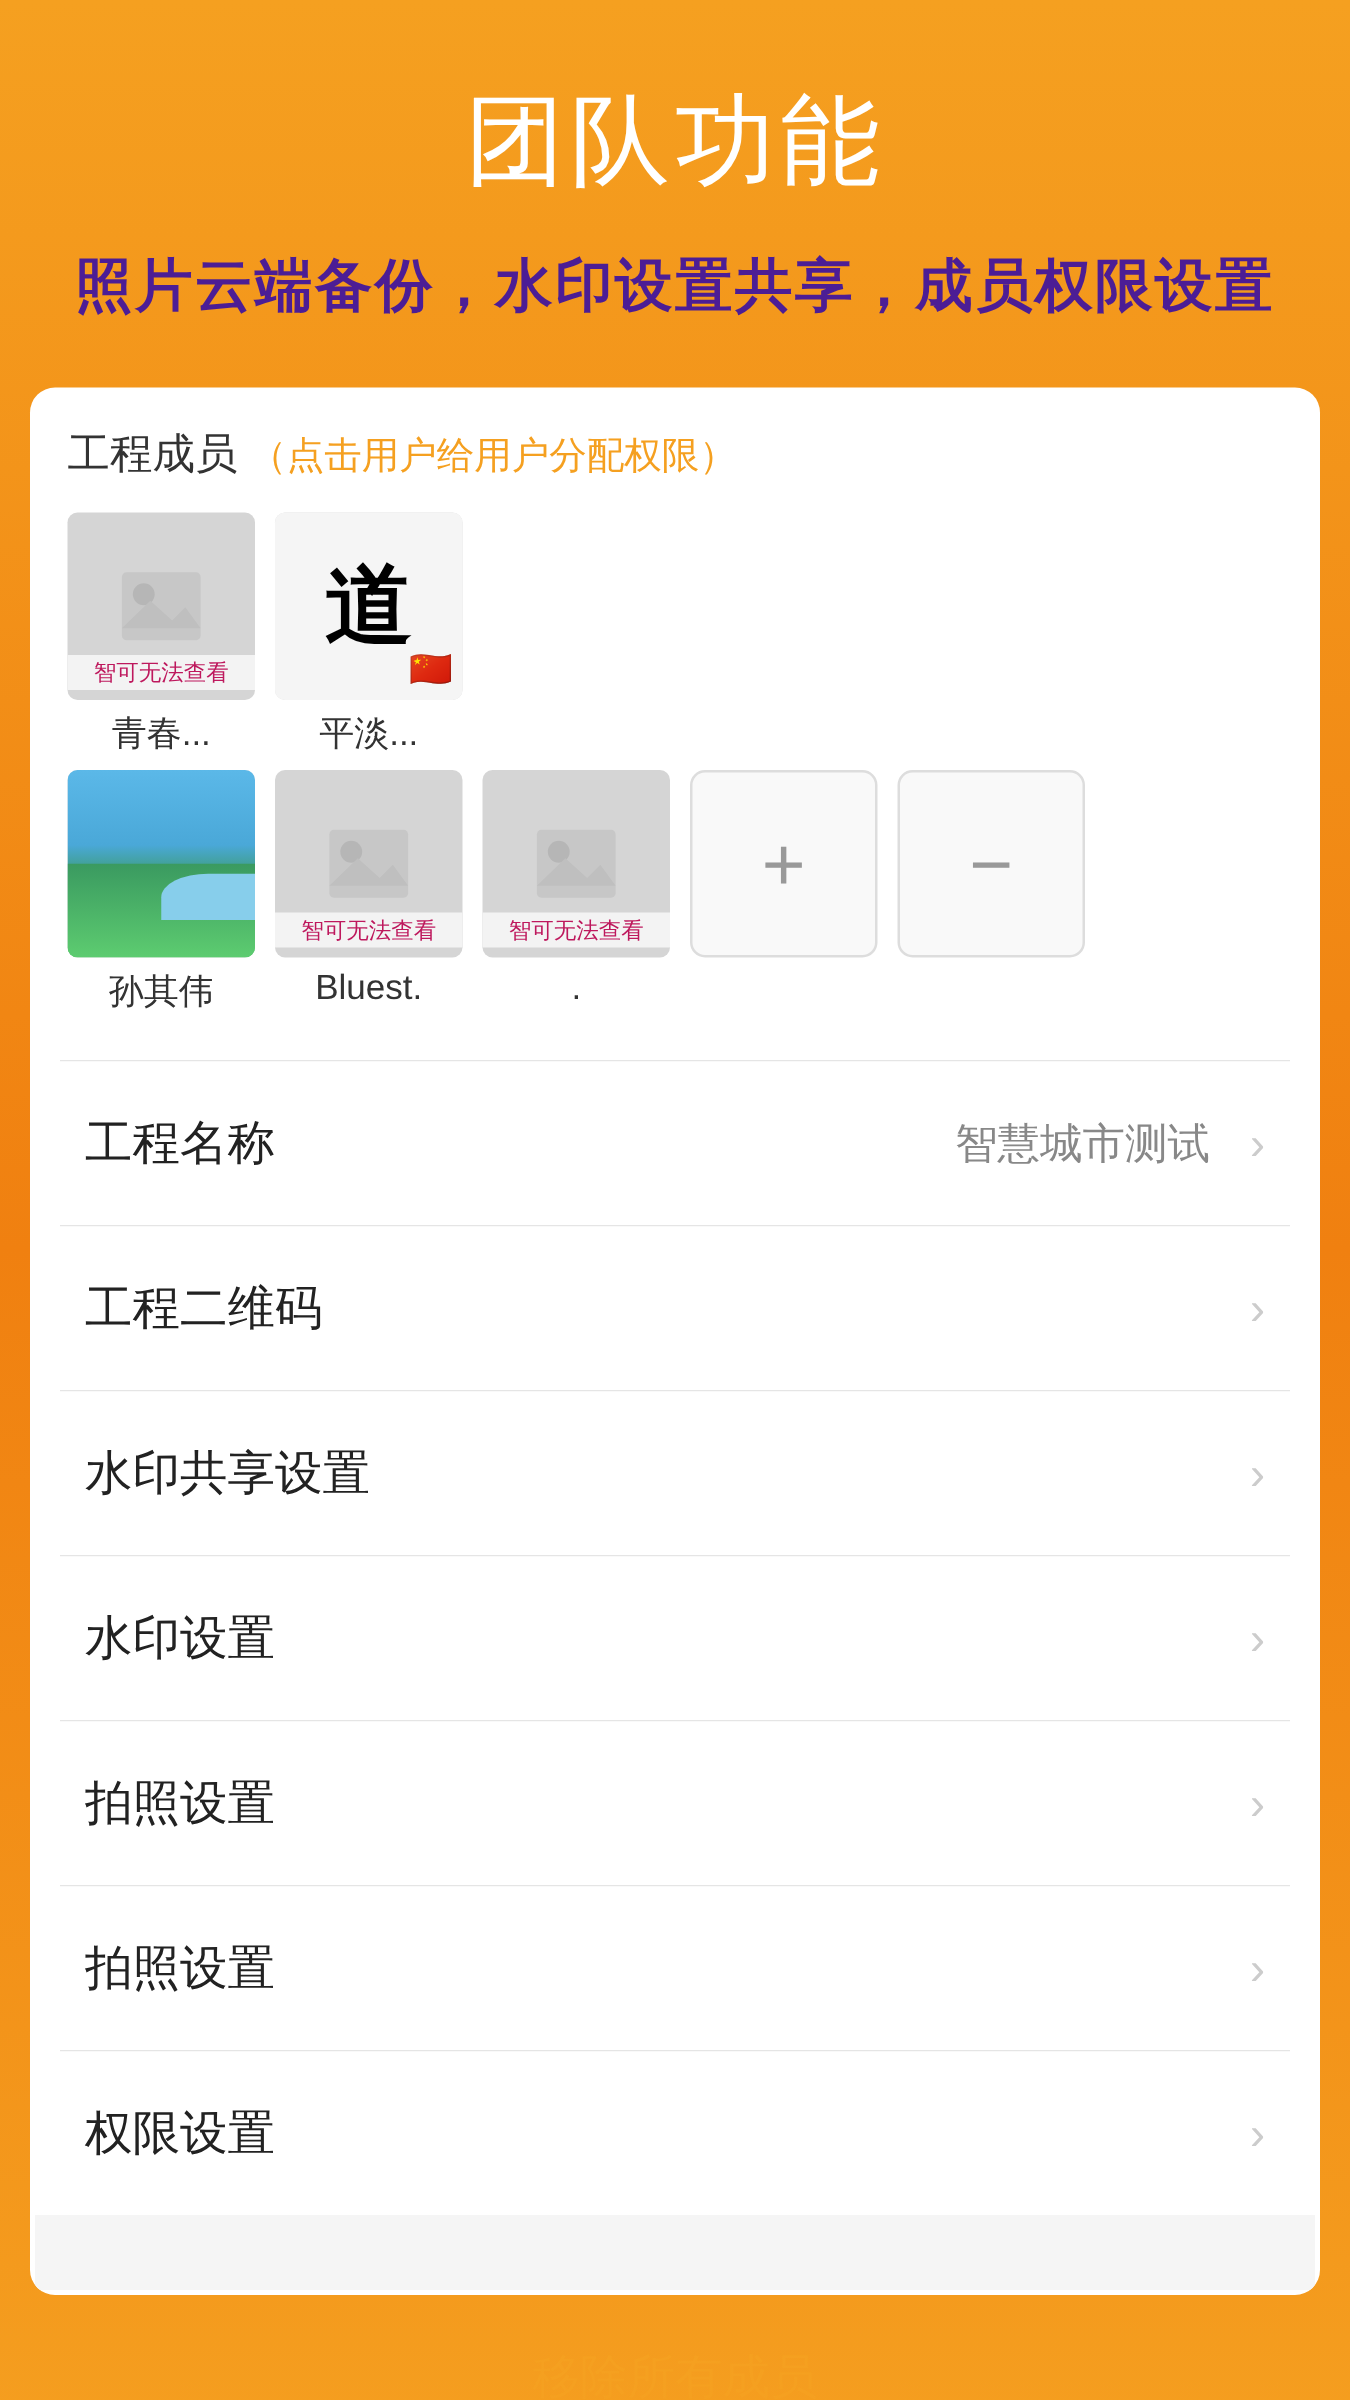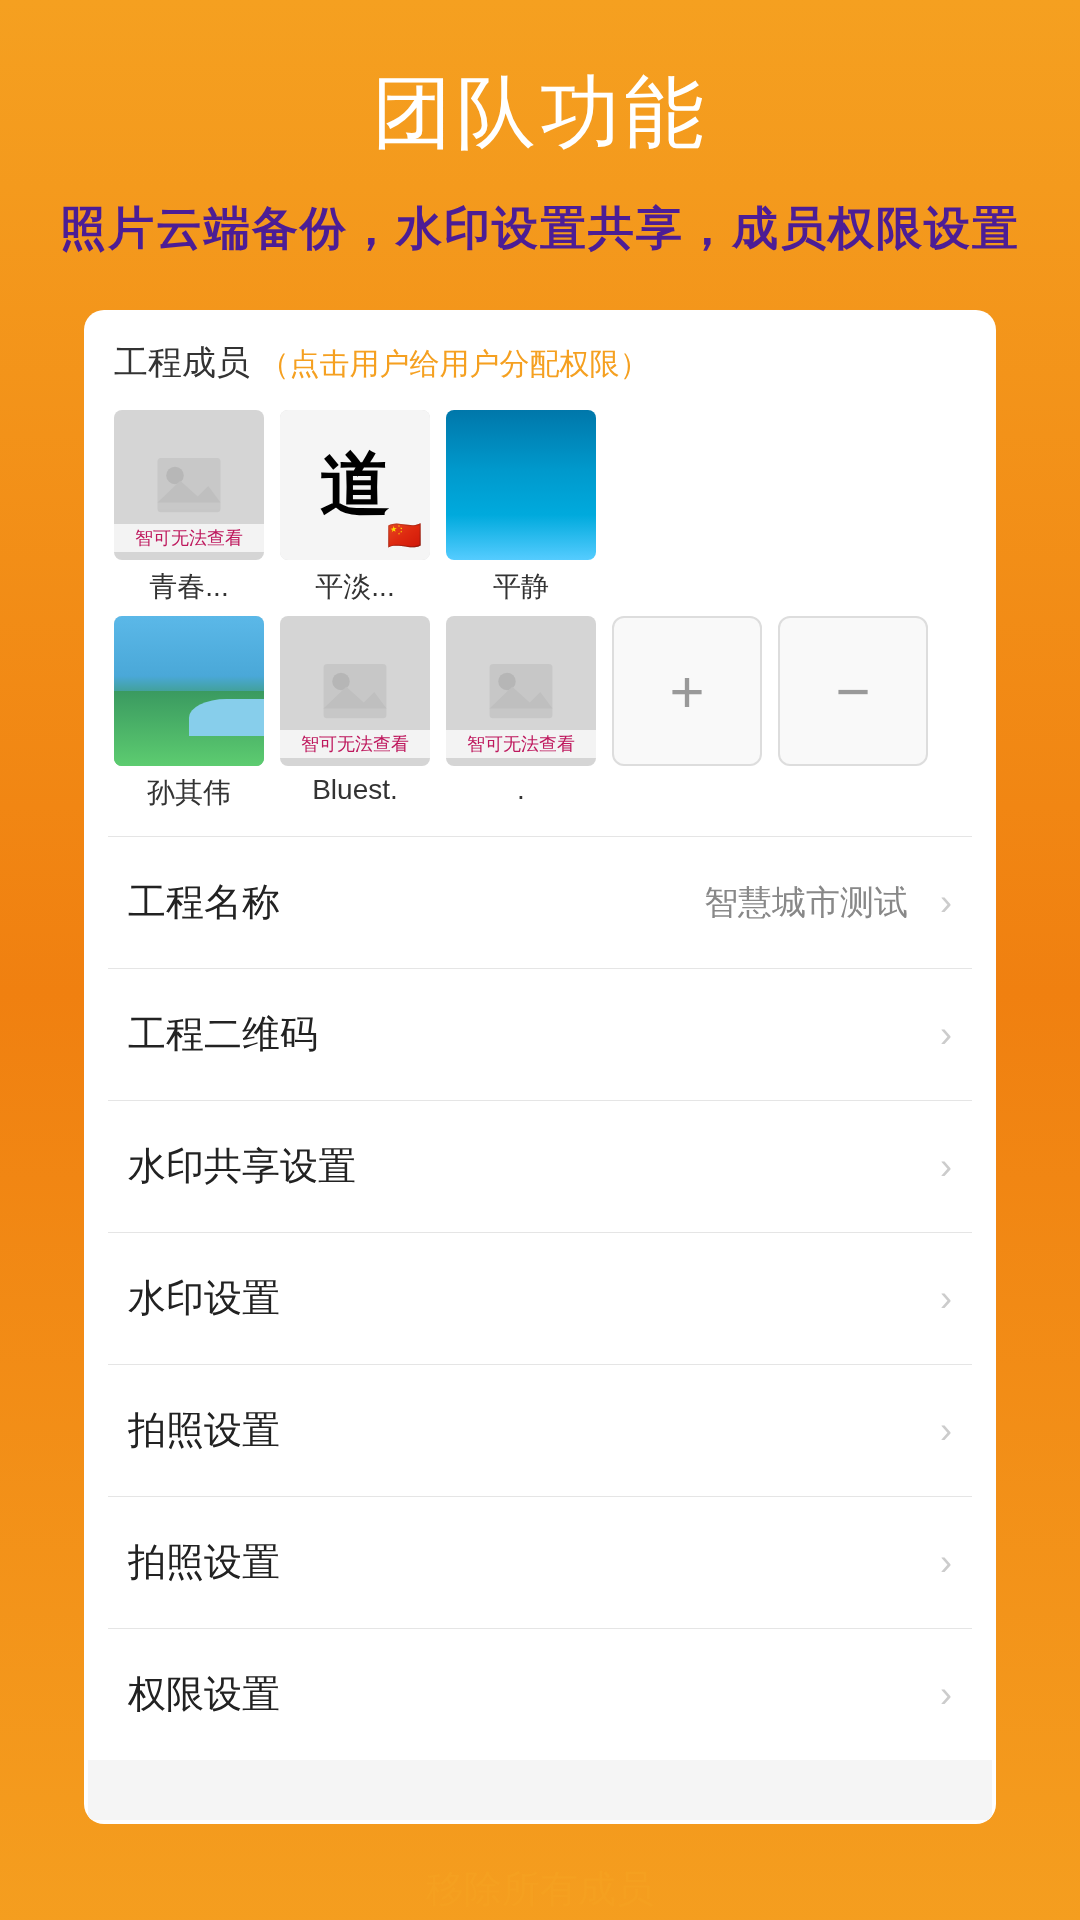--- a/index.html
+++ b/index.html
@@ -34,21 +34,21 @@
     .page-subtitle {
       font-size: 46px;
       font-weight: 700;
       color: #4c1d95;
       text-align: center;
       margin-bottom: 50px;
       letter-spacing: 2px;
     }
 
     .card {
-      width: 912px;
+      width: 1032px;
       background: #fff;
       border-radius: 20px;
       overflow: hidden;
     }
 
     
     .members-section {
       padding: 30px 30px 20px 30px;
     }
 
@@ -183,20 +183,21 @@
     
     .card-divider {
       height: 1px;
       background: #e5e5e5;
       margin: 0 20px;
     }
 
     
     .menu-section {
       padding: 4px;
+      margin-top: 12px;
     }
 
     .menu-item {
       display: flex;
       flex-direction: row;
       align-items: center;
       justify-content: space-between;
       padding: 40px 40px;
       cursor: pointer;
       min-height: 120px;
@@ -338,26 +339,20 @@
           <div class="member-item">
             <div class="member-avatar">
               <div class="avatar-dao">
                 道
                 <span class="avatar-dao-flag">🇨🇳</span>
               </div>
             </div>
             <span class="member-name">平淡...</span>
           </div>
 
-          <div class="member-item">
-            <div class="member-avatar">
-              <div class="avatar-ocean-scene"></div>
-            </div>
-            <span class="member-name">平静</span>
-          </div>
         </div>
 
         <div class="members-row">
 
           <div class="member-item">
             <div class="member-avatar">
               <div class="avatar-landscape-scene"></div>
             </div>
             <span class="member-name">孙其伟</span>
           </div>

